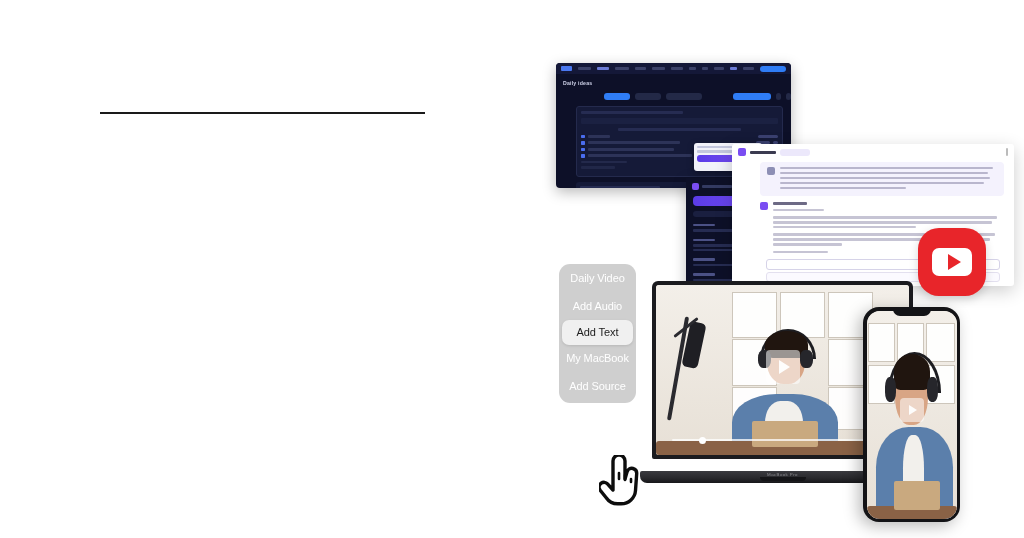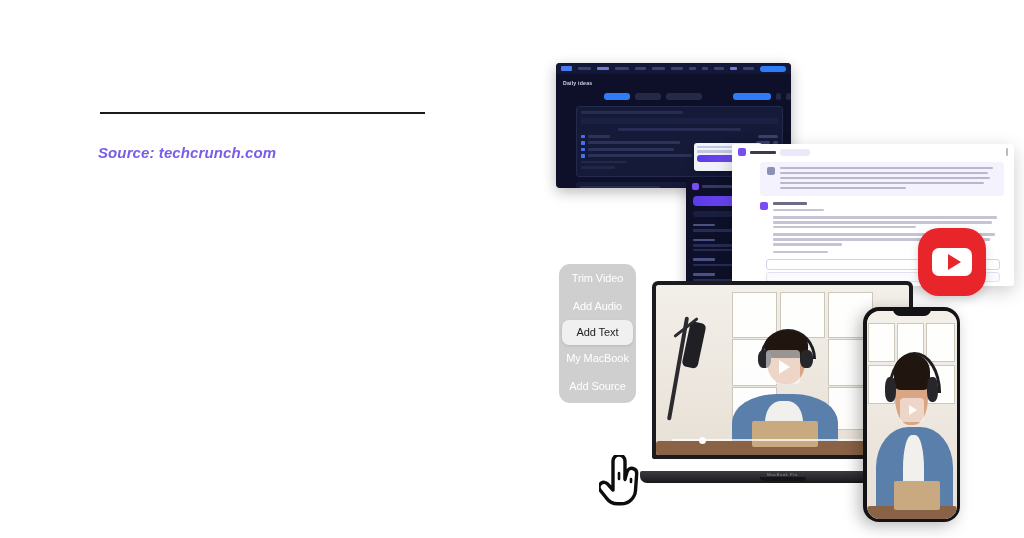--- a/index.html
+++ b/index.html
@@ -479,21 +479,20 @@
     border-top: 8px solid transparent;
     border-bottom: 8px solid transparent;
     margin-left: 4px;
   }
 </style>
 </head>
 <body>
 
 <div class="left-panel">
   <div class="rule"></div>
-  <div class="source">Source: techcrunch.com</div>
 </div>
 
 <div class="composite">
 
   <div class="dash-window">
     <div class="dash-topbar">
       <div class="dash-logo"></div>
       <div class="dash-navlink" style="width:15px"></div>
       <div class="dash-navlink act" style="width:15px"></div>
       <div class="dash-navlink" style="width:17px"></div>
@@ -700,21 +699,21 @@
         <div class="desk" style="left:0;top:94%;width:100%;height:8%"></div>
         <div class="tablet" style="left:30%;top:82%;width:52%;height:14%"></div>
       </div>
       <div class="play-overlay" style="width:24px;height:24px">
         <div class="play-tri" style="border-left-width:8px;border-top-width:5px;border-bottom-width:5px"></div>
       </div>
     </div>
   </div>
 
   <div class="menu-card">
-    <div class="menu-item">Trim Video</div>
+    <div class="menu-item">Daily Video</div>
     <div class="menu-item">Add Audio</div>
     <div class="menu-item selected">Add Text</div>
     <div class="menu-item">My MacBook</div>
     <div class="menu-item">Add Source</div>
   </div>
 
   <svg class="cursor-hand" width="46" height="52" viewBox="0 0 46 52">
     <path d="M14 6 c0-3.3 2.7-6 6-6 s6 2.7 6 6 v18 l2-7 c0.7-2.6 3.4-4.2 6-3.5 c2.3 0.6 3.8 2.7 3.7 5 l-1.2 17 c-0.5 7.5-6.8 13.3-14.3 13.3 h-3.5 c-4.6 0-8.9-2.3-11.5-6.1 L 1 35 c-1.5-2.2-1-5.2 1.2-6.8 c2-1.4 4.7-1.1 6.3 0.7 L 14 35 Z" fill="#ffffff" stroke="#0d0d0d" stroke-width="3.4" stroke-linejoin="round"></path>
     <path d="M20 24 v-6 M26 25 v-5 M32 27 v-3" stroke="#0d0d0d" stroke-width="2.6" stroke-linecap="round" fill="none"></path>
   </svg>

